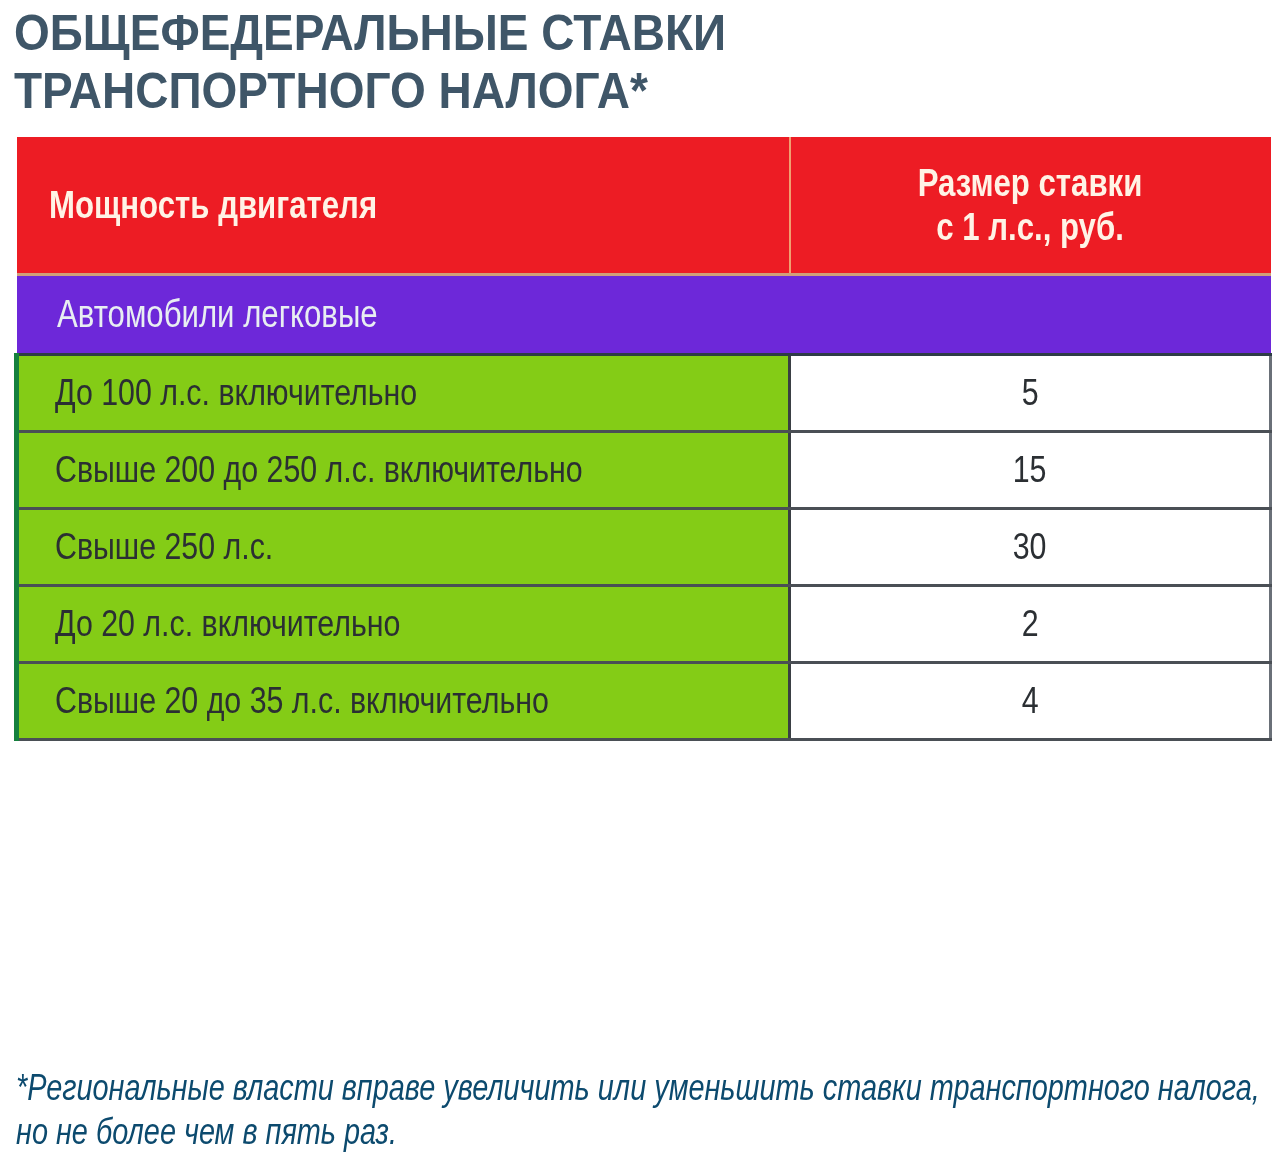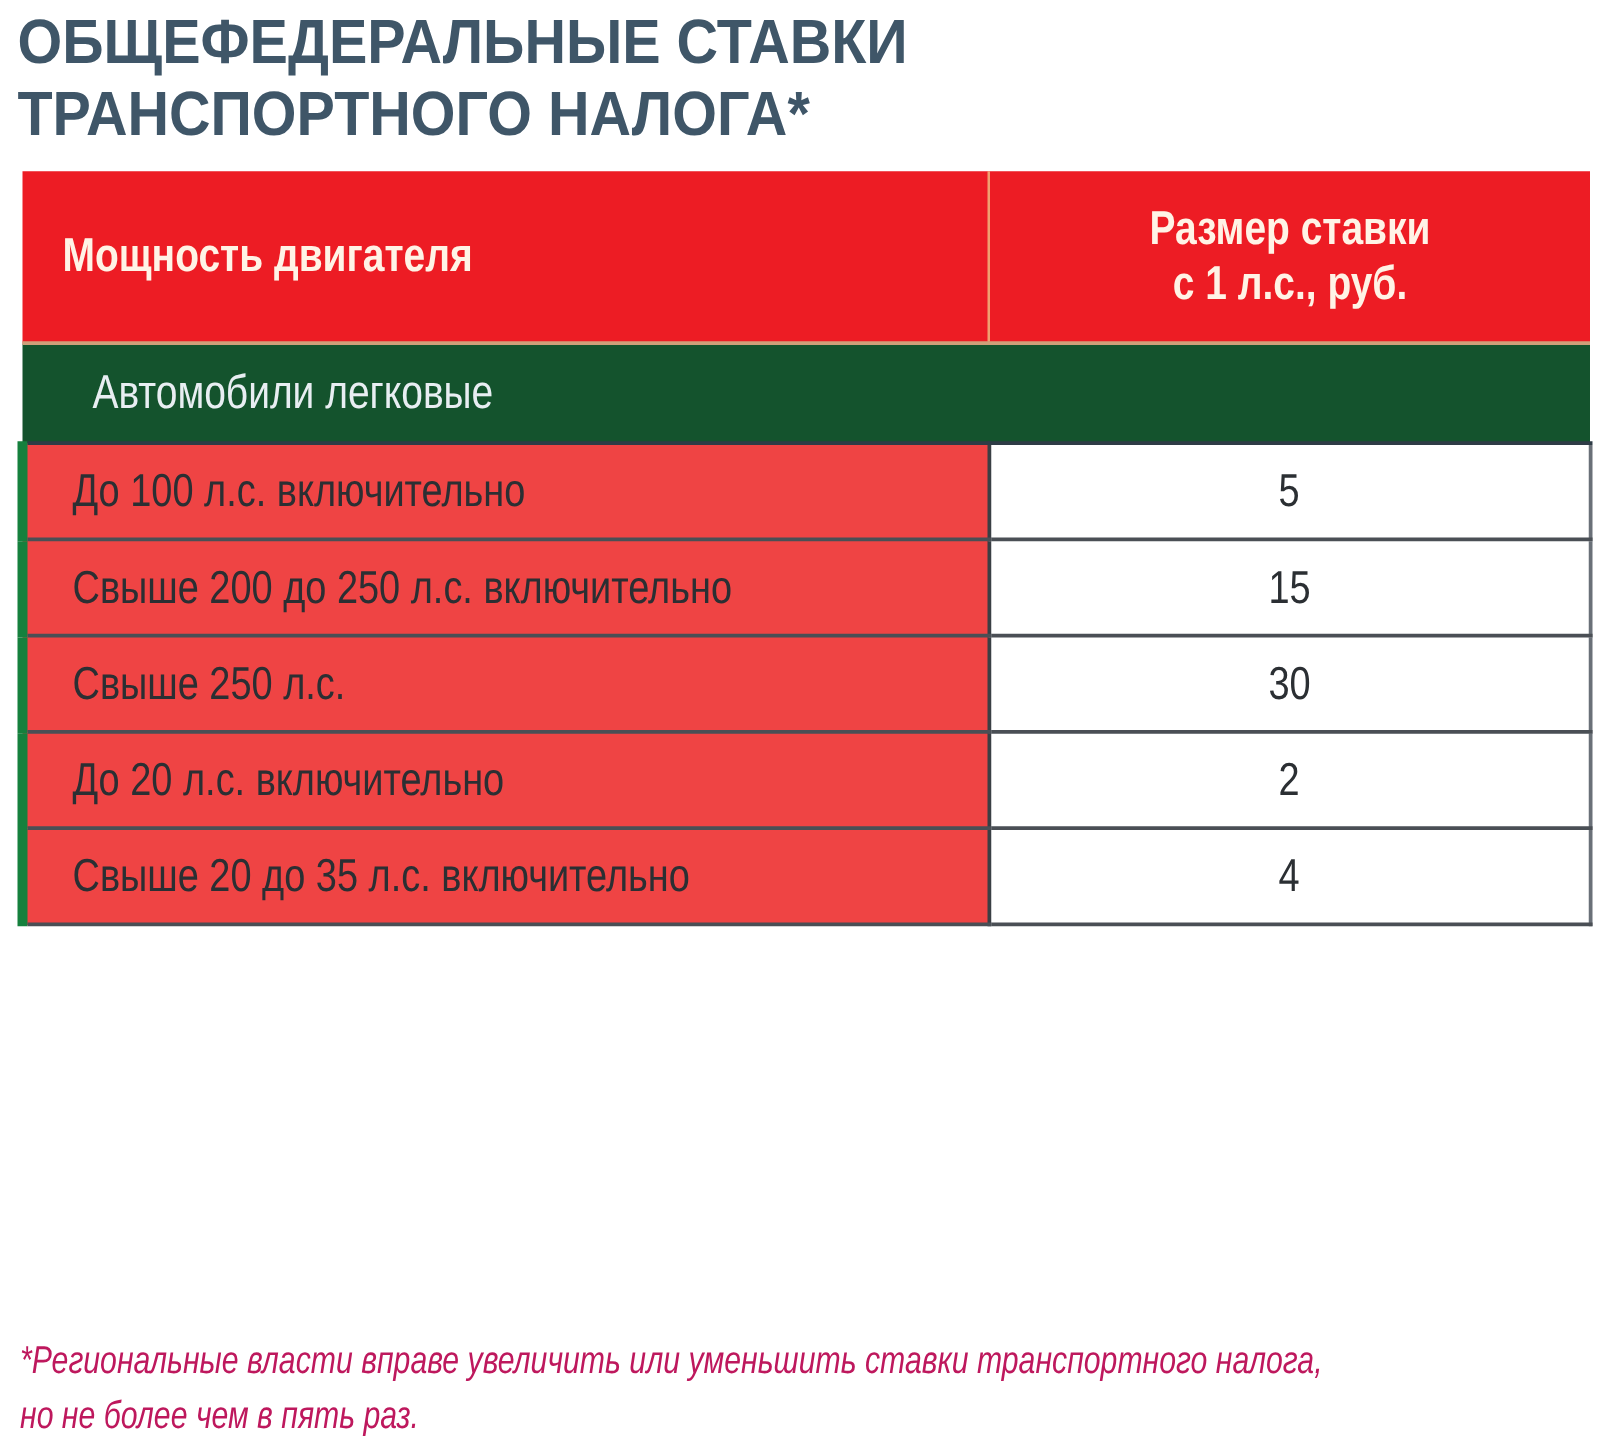--- a/index.html
+++ b/index.html
@@ -17,34 +17,34 @@
   .tbl td { padding: 0; }
   .hdr td {
     background: #ed1c24; color: #fff3e6; height: 136px;
     font-weight: bold; font-size: 38px; line-height: 44px;
   }
   .hdr td.c1 { padding-left: 32px; border-right: 2px solid #f0a070; }
   .hdr td.c2 { text-align: center; margin-left: 16px; }
   .hdr span { display: inline-block; transform: scaleX(0.82); transform-origin: left center; }
   .hdr td.c2 span { transform-origin: center center; }
   .cat td {
-    background: #14532d; color: #e8eef2; height: 77px;
+    background: #6d28d9; color: #e8eef2; height: 77px;
     font-size: 38px; border-top: 3px solid #cfa07a; border-bottom: 3px solid #2e3c46;
-    padding-left: 56px;
+    padding-left: 40px;
     text-decoration: underline;
   }
   .cat span { display: inline-block; transform: scaleX(0.82); transform-origin: left center; }
   .row td { height: 74px; border-bottom: 3px solid #4a4f55; font-size: 37px; color: #2b2f33; }
-  .row td.c1 { background: #ef4444; padding-left: 36px; border-right: 3px solid #3a3f44; border-left: 8px solid #15803d; }
+  .row td.c1 { background: #84cc16; padding-left: 36px; border-right: 3px solid #3a3f44; border-left: 5px solid #15803d; }
   .row td.c2 { background: #ffffff; text-align: center; border-right: 3px solid #6a7078; }
   .row span { display: inline-block; transform: scaleX(0.82); transform-origin: left center; }
   .row td.c2 span { transform-origin: center center; }
   .footnote {
     position: absolute; left: 16px; top: 1066px; width: 1260px;
-    font-style: italic; font-size: 31px; line-height: 44px; color: #be185d;
+    font-style: italic; font-size: 37px; line-height: 44px; color: #0c4a6e;
   }
   .footnote span { display: inline-block; transform: scaleX(0.78); transform-origin: left top; white-space: nowrap; }
 </style>
 </head>
 <body>
 
 <div class="title">
   <div>ОБЩЕФЕДЕРАЛЬНЫЕ СТАВКИ</div>
   <div>ТРАНСПОРТНОГО НАЛОГА*</div>
 </div>

